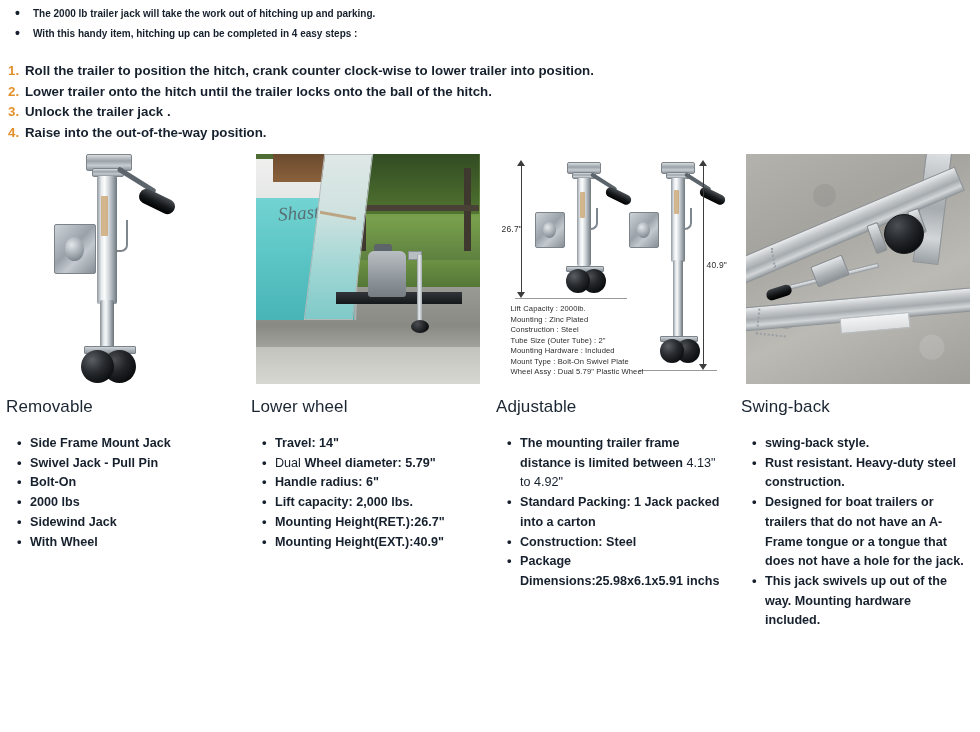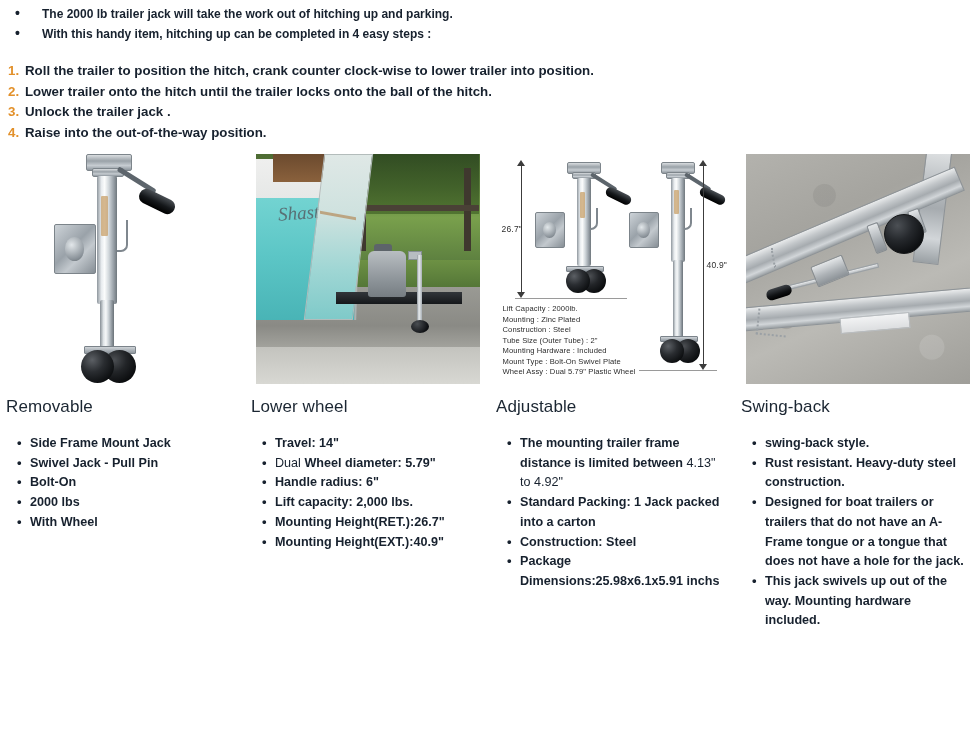--- a/index.html
+++ b/index.html
@@ -16,23 +16,23 @@
   
   .intro { padding: 4px 0 0 0; }
   ul.intro-list {
     list-style: none;
     margin: 0; padding: 0;
   }
   ul.intro-list li {
     position: relative;
     color: #17212e;
     font-weight: bold;
-    font-size: 12px;
+    font-size: 10px;
     line-height: 20px;
-    padding-left: 42px;
+    padding-left: 33px;
   }
   ul.intro-list li::before {
     content: "\2022";
     position: absolute;
     left: 15px; top: -1px;
     color: #17212e;
     font-size: 14px;
     line-height: 20px;
   }
 
@@ -240,21 +240,21 @@
     border-left: 4px solid transparent; border-right: 4px solid transparent;
   }
   .dimcap.up { border-bottom: 6px solid #3c3c3c; }
   .dimcap.down { border-top: 6px solid #3c3c3c; }
   .dimtext {
     position: absolute; font-size: 8.5px; color: #2f2f2f;
     font-family: "Liberation Sans", sans-serif; letter-spacing: .2px;
   }
   .specrule { position: absolute; height: 1px; background: #9a9a9a; }
   .speclines {
-    position: absolute; left: 4px; top: 152px; width: 160px;
+    position: absolute; left: 12px; top: 152px; width: 160px;
   }
   .speclines div {
     font-size: 7.6px; color: #2b2b2b; line-height: 10.5px;
     white-space: nowrap; letter-spacing: .1px;
   }
 
   
   .photo4 { width: 224px; height: 230px;
     background: linear-gradient(155deg,#b3b2ad 0%,#a5a49f 30%,#bbbab5 62%,#9f9e99 100%); }
   .p4-grain {
@@ -355,20 +355,21 @@
             <div class="wheel" style="left:33px;top:198px;width:33px;height:33px;"></div>
           </div>
         </div>
       </div>
       <h3>Removable</h3>
       <ul class="feat">
         <li>Side Frame Mount Jack</li>
         <li>Swivel Jack - Pull Pin</li>
         <li>Bolt-On</li>
         <li>2000 lbs</li>
+        <li>Sidewind Jack</li>
         <li>With Wheel</li>
       </ul>
     </div>
 
     <div class="col">
       <div class="media">
         <div class="photo photo2">
           <div class="p2-sky"></div>
           <div class="p2-trees"></div>
           <div class="p2-post1"></div>

